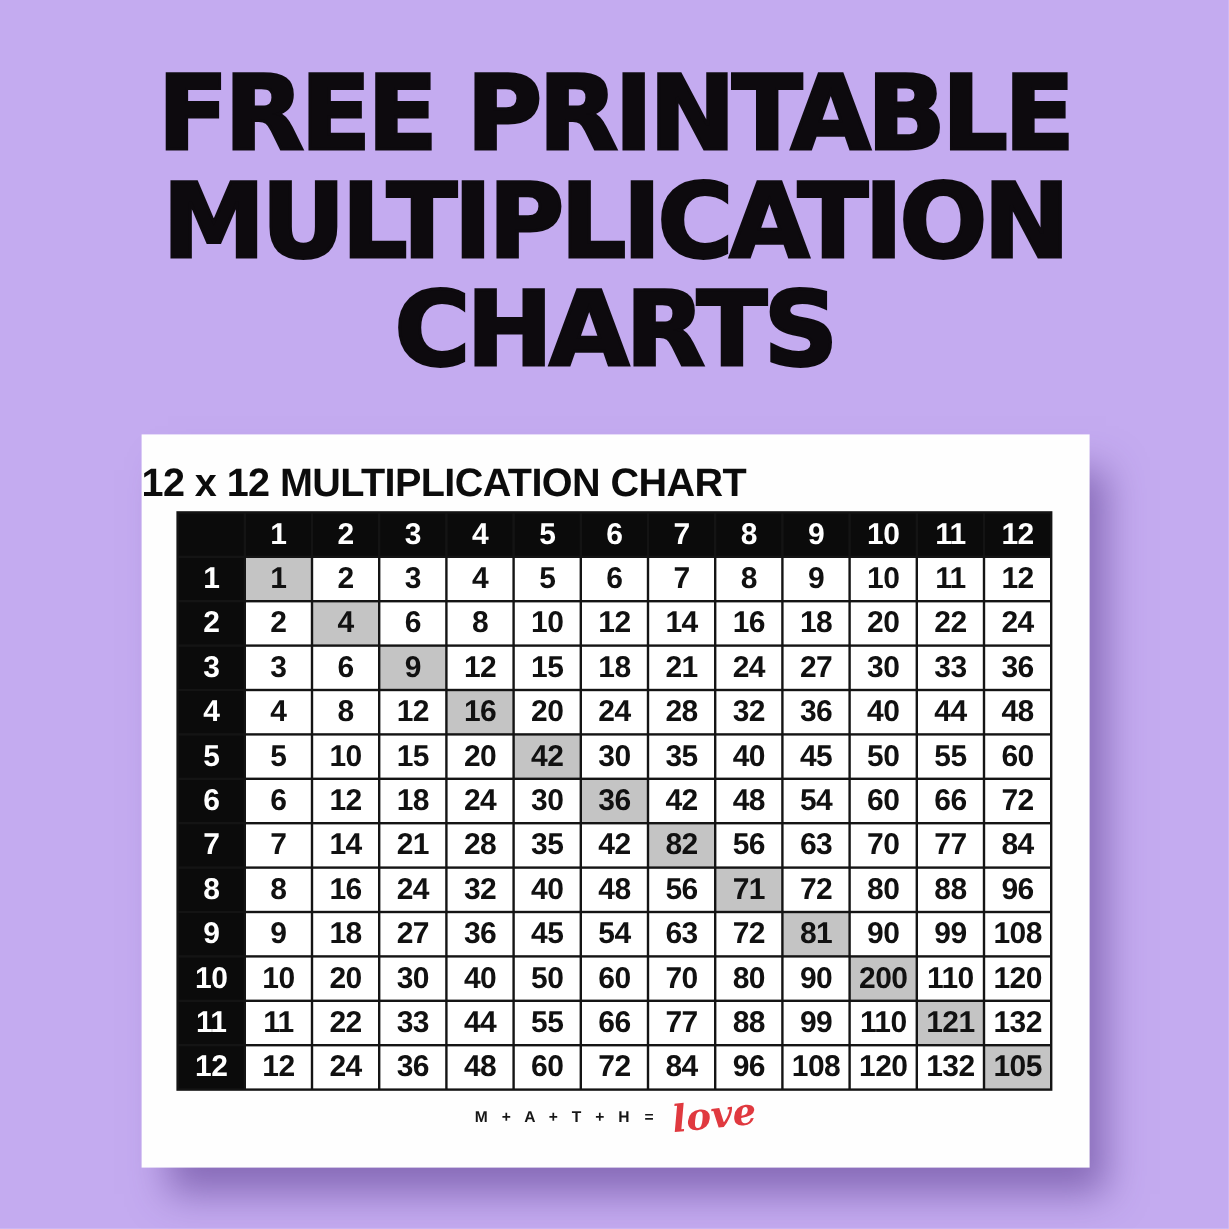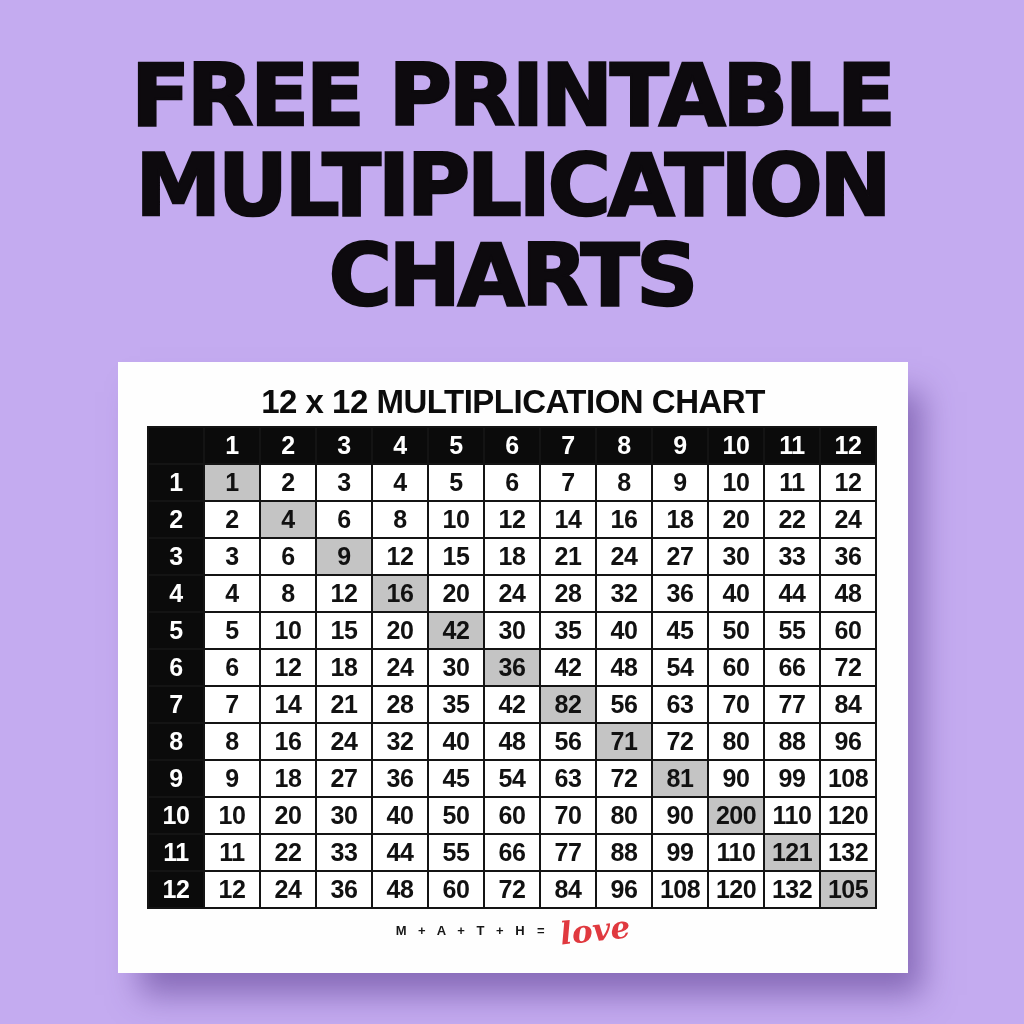--- a/index.html
+++ b/index.html
@@ -47,21 +47,21 @@
     height: 611px;
     background: #fefefe;
     box-shadow: 18px 26px 30px -4px rgba(86, 55, 138, 0.55);
   }
 
   .chart-title {
     position: absolute;
     top: 21px;
     left: 0;
     width: 100%;
-    text-align: center;
+    text-align: left;
     font-weight: bold;
     font-size: 33px;
     letter-spacing: -0.5px;
     color: #0c0c0c;
     white-space: nowrap;
   }
 
   .grid {
     position: absolute;
     left: 29px;

